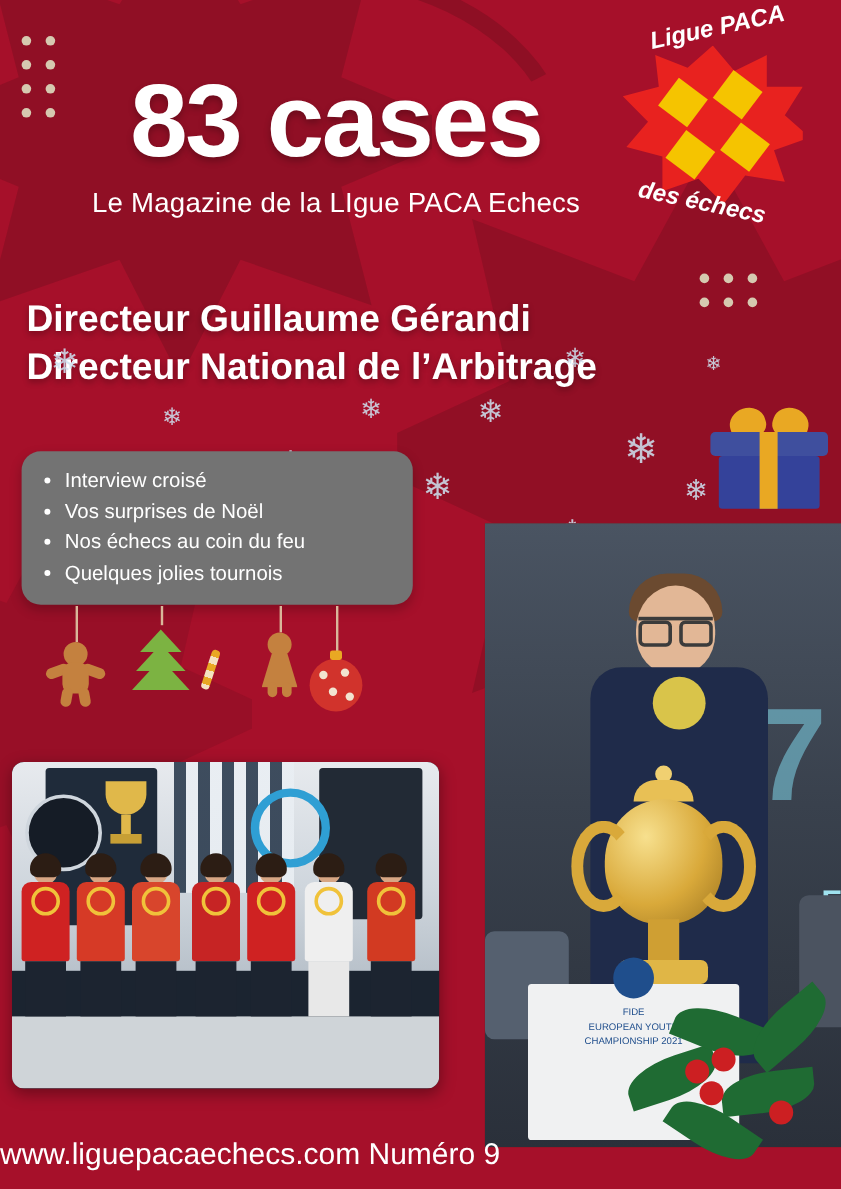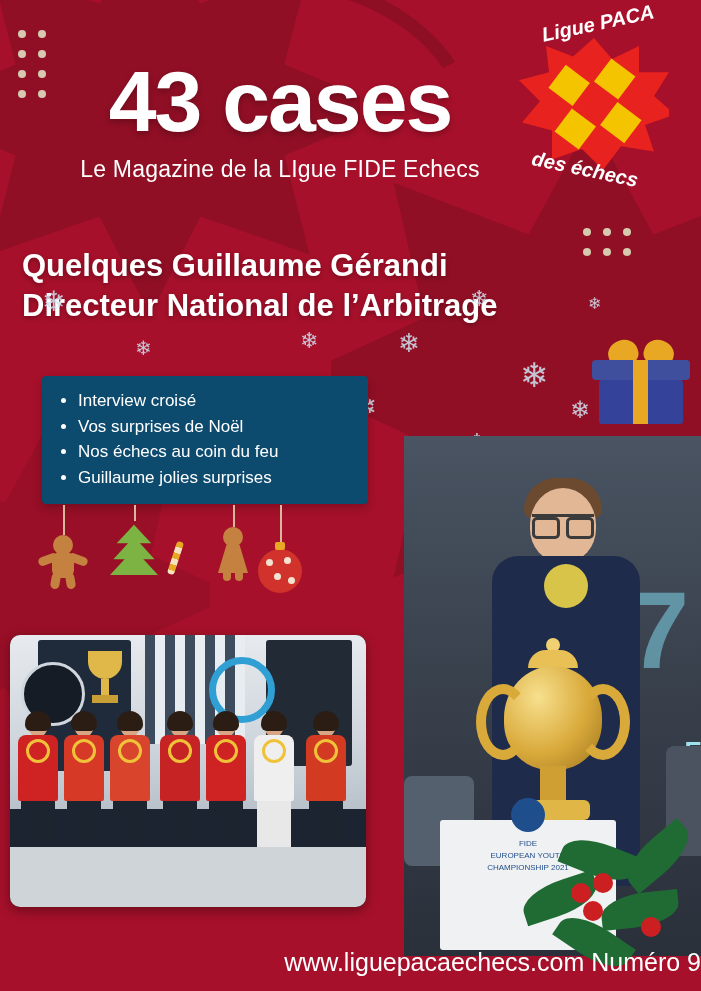--- a/index.html
+++ b/index.html
@@ -191,24 +191,23 @@
     text-shadow: 0 2px 5px rgba(0,0,0,0.3);
   }
 
   
   .bullet-box {
     position: absolute;
     left: 18px;
     top: 376px;
     width: 300px;
     padding: 12px 16px 14px 10px;
-    background: #0c4a6e;
-    border-radius: 4px;
+    background: #737373;
+    border-radius: 16px;
     box-shadow: 0 4px 10px rgba(0,0,0,0.22);
-    margin-left: 24px;
   }
   .bullet-box ul {
     margin: 0;
     padding-left: 26px;
     list-style: disc;
   }
   .bullet-box li {
     color: #ffffff;
     font-size: 17px;
     line-height: 1.5;
@@ -565,21 +564,21 @@
     position: absolute;
     width: 20px; height: 20px; border-radius: 50%;
     background: #cc1f22;
   }
 
   
   .footer {
     position: absolute;
     left: 0; bottom: 14px;
     width: 100%;
-    text-align: right;
+    text-align: left;
     color: #ffffff;
     font-size: 25px;
   }
 </style>
 </head>
 <body>
 
 <div class="page">
 
   <div class="bg-star-top"></div>
@@ -600,38 +599,38 @@
   <div class="dot-grid dots-mid">
     <div class="dot"></div>
       <div class="dot"></div>
       <div class="dot"></div>
     <div class="dot"></div>
       <div class="dot"></div>
       <div class="dot"></div>
   </div>
 
   <div class="masthead">
-    <div class="masthead-title">43 cases</div>
-    <div class="masthead-sub">Le Magazine de la LIgue FIDE Echecs</div>
+    <div class="masthead-title">83 cases</div>
+    <div class="masthead-sub">Le Magazine de la LIgue PACA Echecs</div>
   </div>
 
   <div class="logo">
     <div class="logo-burst"></div>
     <div class="logo-diamonds">
       <div></div>
         <div></div>
         <div></div>
         <div></div>
     </div>
     <div class="logo-text-top">Ligue PACA</div>
     <div class="logo-text-bottom">des échecs</div>
   </div>
 
   <div class="headline">
-    <div>Quelques Guillaume Gérandi</div>
+    <div>Directeur Guillaume Gérandi</div>
     <div>Directeur National de l’Arbitrage</div>
   </div>
 
   <div class="snow" style="left:42px; top:288px; font-size:28px;">❄</div>
   <div class="snow" style="left:135px; top:338px; font-size:20px;">❄</div>
   <div class="snow" style="left:228px; top:372px; font-size:34px;">❄</div>
   <div class="snow" style="left:300px; top:330px; font-size:22px;">❄</div>
   <div class="snow" style="left:352px; top:392px; font-size:30px;">❄</div>
   <div class="snow" style="left:398px; top:330px; font-size:26px;">❄</div>
   <div class="snow" style="left:470px; top:288px; font-size:22px;">❄</div>
@@ -641,21 +640,21 @@
   <div class="snow" style="left:308px; top:440px; font-size:18px;">❄</div>
   <div class="snow" style="left:190px; top:424px; font-size:18px;">❄</div>
   <div class="snow" style="left:60px; top:452px; font-size:18px;">❄</div>
   <div class="snow" style="left:588px; top:296px; font-size:16px;">❄</div>
 
   <div class="bullet-box">
     <ul>
       <li>Interview croisé</li>
       <li>Vos surprises de Noël</li>
       <li>Nos échecs au coin du feu</li>
-      <li>Guillaume jolies surprises</li>
+      <li>Quelques jolies tournois</li>
     </ul>
   </div>
 
   <div class="gift">
     <div class="gift-bow-l"></div>
     <div class="gift-bow-r"></div>
     <div class="gift-lid"></div>
     <div class="gift-body"></div>
     <div class="gift-ribbon-v"></div>
   </div>

